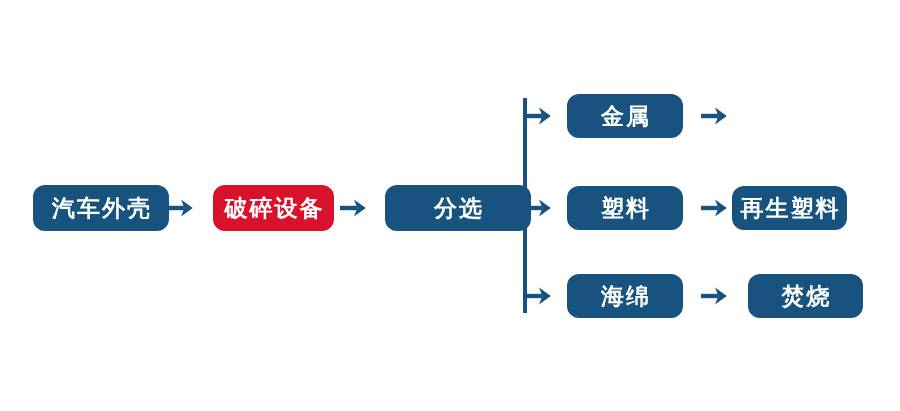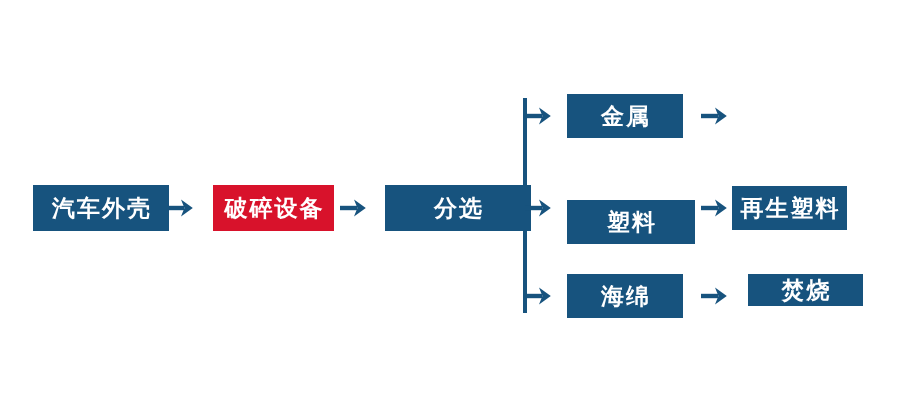--- a/index.html
+++ b/index.html
@@ -18,20 +18,21 @@
     position:relative;width:900px;height:411px;background:var(--bg);
   }
   .node{
     position:absolute;
     display:flex;align-items:center;justify-content:center;
     color:var(--text);
     font-size:23px;font-weight:bold;letter-spacing:2px;
     text-indent:2px;
     white-space:nowrap;
     line-height:1;
+    border-radius:12px;
   }
   .node.blue{background:var(--blue);}
   .node.red{background:var(--red);margin-left:8px;}
   .arrow{
     position:absolute;width:26px;height:18px;color:var(--blue);
   }
   .vline{
     position:absolute;background:var(--blue);
   }
 </style>
@@ -65,31 +66,31 @@
   <div class="node blue" style="left:567px;top:94px;width:116px;height:44px">金属</div>
   <svg class="arrow" style="left:701px;top:107px" viewBox="0 0 26 18" aria-hidden="true">
     <rect x="0" y="6.8" width="17" height="4.4" fill="currentColor"></rect>
     <polygon points="14,0.5 25.8,9 14,17.5 17.4,9" fill="currentColor"></polygon>
   </svg>
 
   <svg class="arrow" style="left:525px;top:199px" viewBox="0 0 26 18" aria-hidden="true">
     <rect x="0" y="6.8" width="17" height="4.4" fill="currentColor"></rect>
     <polygon points="14,0.5 25.8,9 14,17.5 17.4,9" fill="currentColor"></polygon>
   </svg>
-  <div class="node blue" style="left:567px;top:200px;width:128px;height:44px">塑料</div>
+  <div class="node blue" style="left:567px;top:186px;width:116px;height:44px">塑料</div>
   <svg class="arrow" style="left:701px;top:199px" viewBox="0 0 26 18" aria-hidden="true">
     <rect x="0" y="6.8" width="17" height="4.4" fill="currentColor"></rect>
     <polygon points="14,0.5 25.8,9 14,17.5 17.4,9" fill="currentColor"></polygon>
   </svg>
   <div class="node blue" style="left:732px;top:186px;width:115px;height:44px">再生塑料</div>
 
   <svg class="arrow" style="left:525px;top:287px" viewBox="0 0 26 18" aria-hidden="true">
     <rect x="0" y="6.8" width="17" height="4.4" fill="currentColor"></rect>
     <polygon points="14,0.5 25.8,9 14,17.5 17.4,9" fill="currentColor"></polygon>
   </svg>
   <div class="node blue" style="left:567px;top:274px;width:116px;height:44px">海绵</div>
   <svg class="arrow" style="left:701px;top:287px" viewBox="0 0 26 18" aria-hidden="true">
     <rect x="0" y="6.8" width="17" height="4.4" fill="currentColor"></rect>
     <polygon points="14,0.5 25.8,9 14,17.5 17.4,9" fill="currentColor"></polygon>
   </svg>
-  <div class="node blue" style="left:748px;top:274px;width:115px;height:32px">焚烧</div>
+  <div class="node blue" style="left:748px;top:274px;width:115px;height:44px">焚烧</div>
 
 </div>
 
 </body></html>

